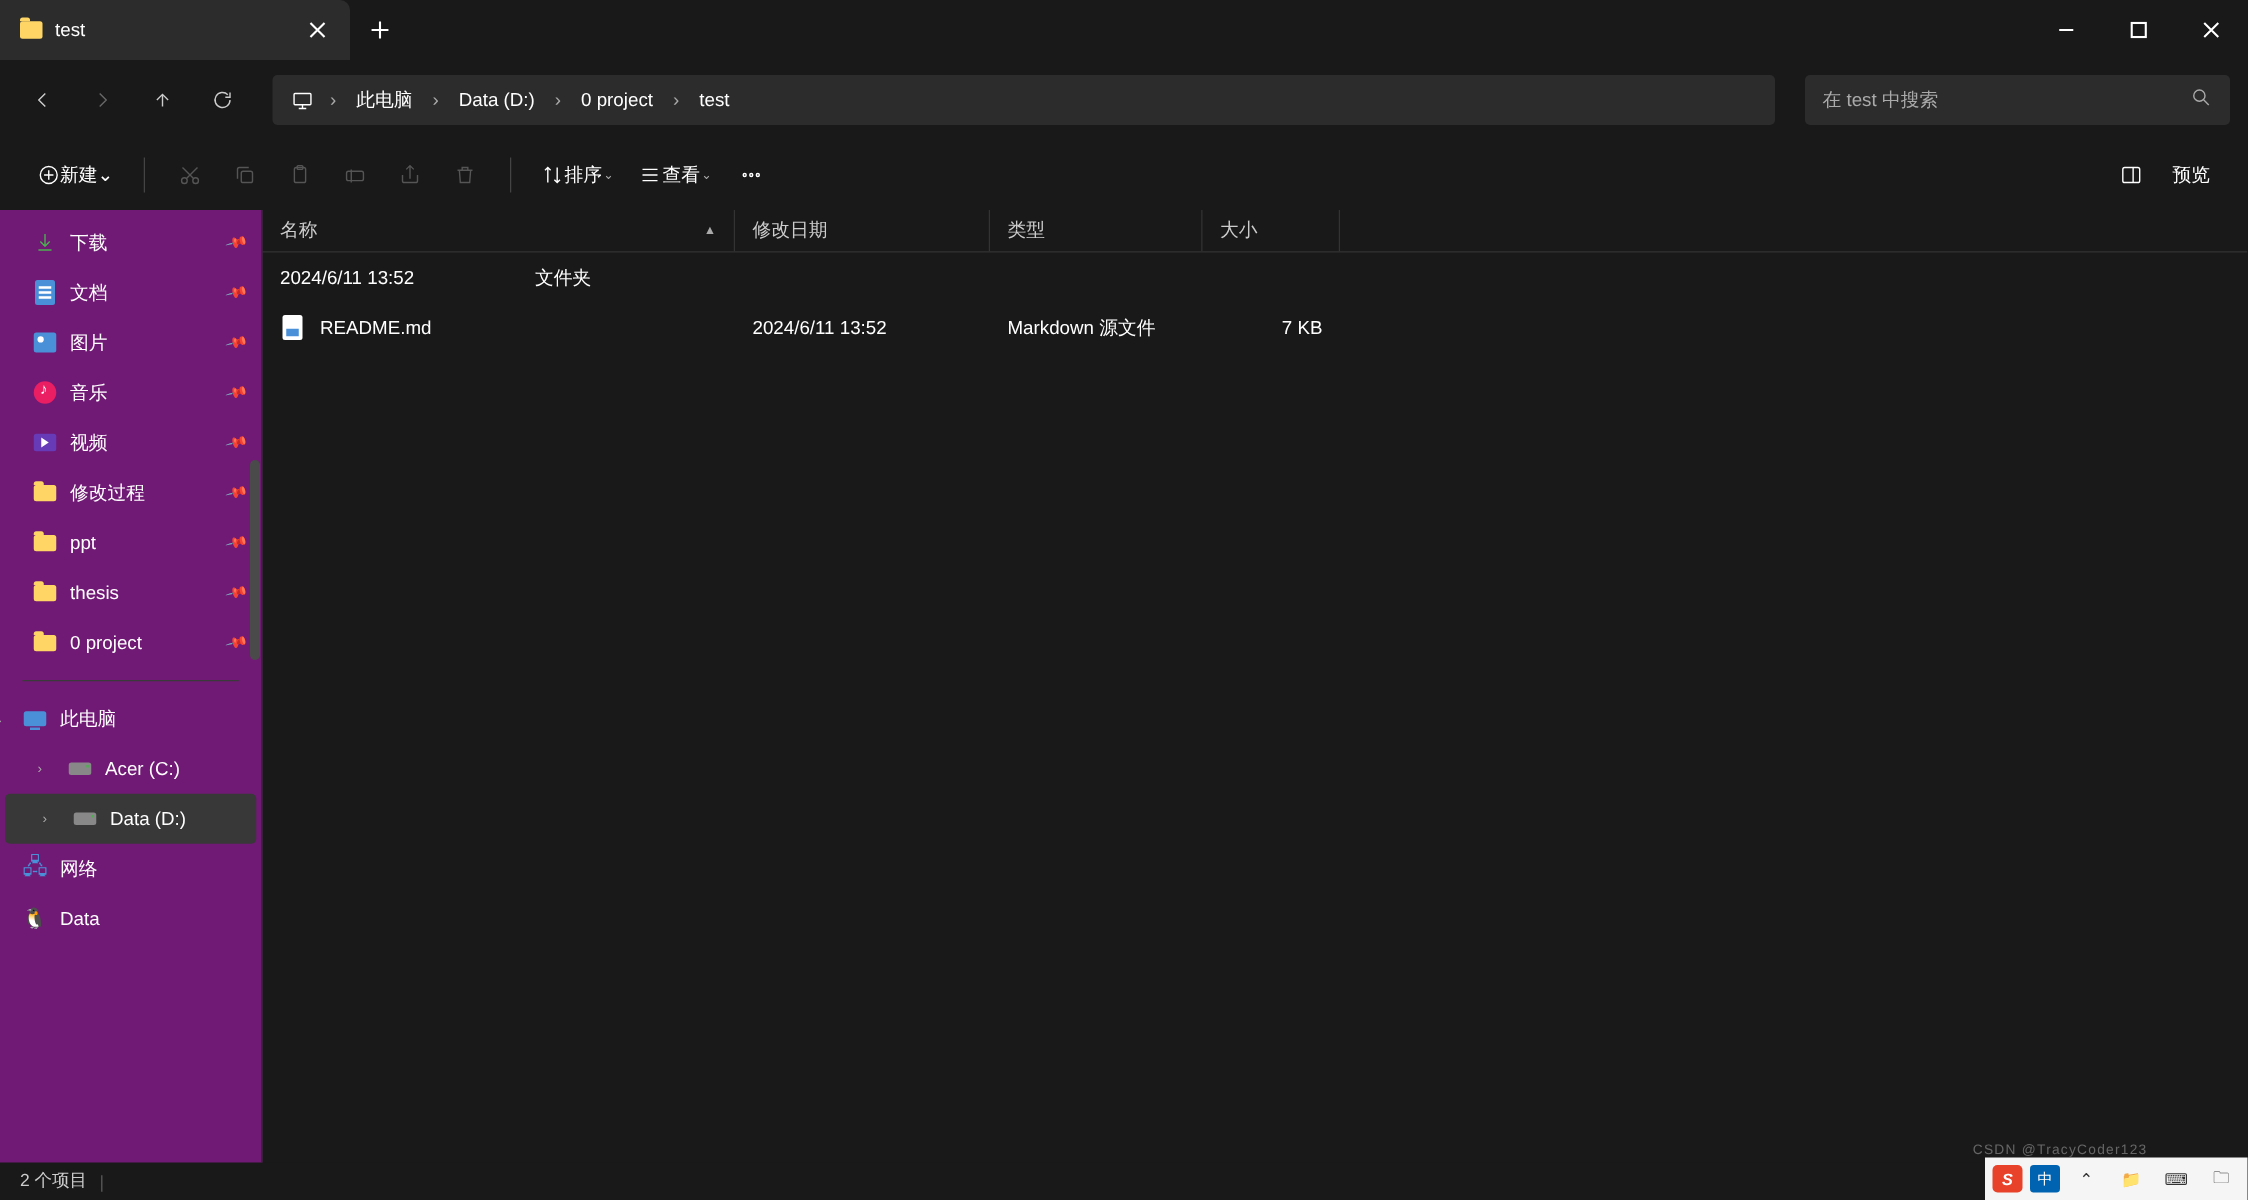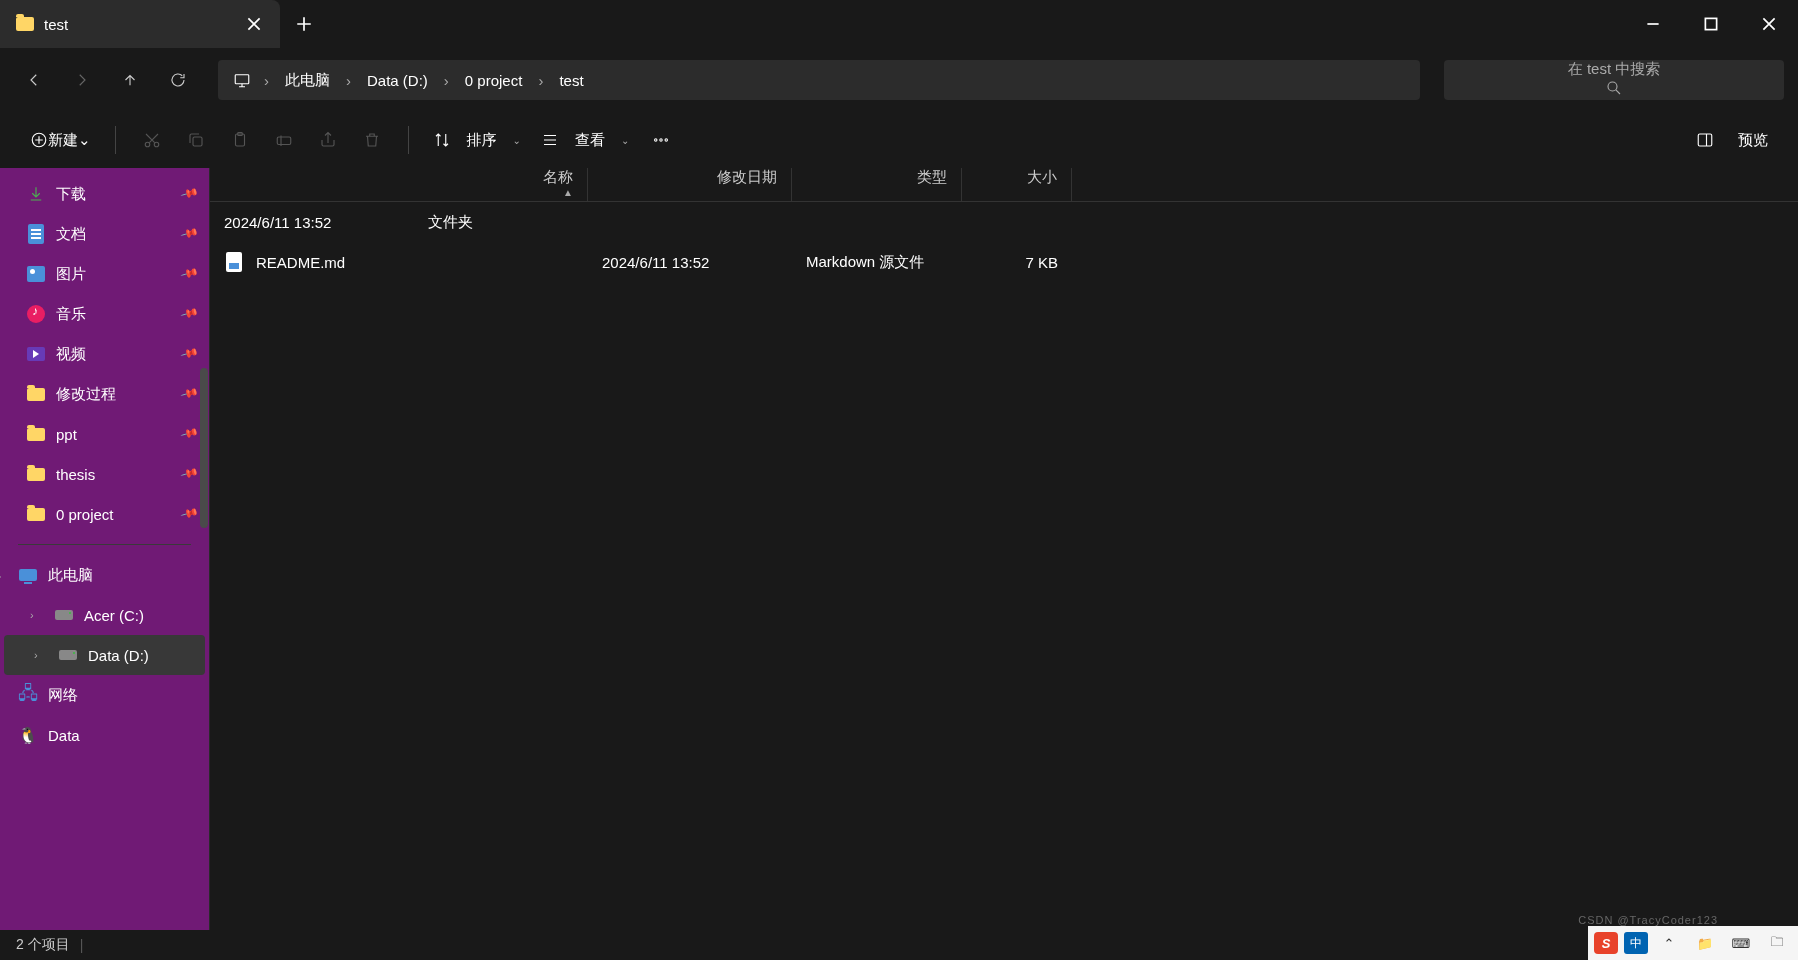--- a/index.html
+++ b/index.html
@@ -107,21 +107,20 @@
   margin: 0 4px;
 }
 .searchbox {
   width: 340px; height: 40px;
   background: #2c2c2c;
   border-radius: 4px;
   display: flex; align-items: center;
   padding: 0 14px;
   color: #aaa;
   margin-left: 16px;
-  flex-direction: column;
 }
 .searchbox span:first-child { flex: 1; }
 
 
 .toolbar {
   height: 56px;
   display: flex;
   align-items: center;
   padding: 0 20px;
   gap: 0;
@@ -135,21 +134,21 @@
 }
 .tool-sep { width: 1px; height: 28px; background: #444; margin: 0 14px; }
 .tool-icon {
   width: 44px; height: 36px;
   display: flex; align-items: center; justify-content: center;
   color: #9e9e9e;
   cursor: pointer;
 }
 .tool-icon.disabled { color: #555; }
 .tool-combo {
-  display: flex; align-items: center; gap: 16px;
+  display: flex; align-items: center; gap: 1px;
   padding: 6px 10px;
   color: #fff; cursor: pointer;
 }
 .tool-combo .chev { font-size: 10px; color: #aaa; }
 .spacer { flex: 1; }
 .preview-btn {
   display: flex; align-items: center; gap: 24px;
   color: #fff; cursor: pointer;
   padding: 6px 10px;
 }
@@ -221,21 +220,21 @@
   flex: 1;
   background: #191919;
 }
 .col-head {
   height: 34px;
   display: flex;
   align-items: center;
   border-bottom: 1px solid #333;
   color: #ccc;
 }
-.col { border-right: 1px solid #333; padding: 0 14px; height: 100%; display:flex; align-items:flex-end;flex-direction:column;}
+.col { border-right: 1px solid #333; padding: 0 14px; height: 100%; display:flex; align-items:center;}
 .col-name { width: 378px; }
 .col-date { width: 204px; }
 .col-type { width: 170px; }
 .col-size { width: 110px; justify-content: flex-start;}
 .col-sort { margin-left:auto; color:#aaa; font-size:10px;}
 .row {
   height: 40px;
   display: flex; align-items: center;
   color: #fff;
   cursor: pointer;

